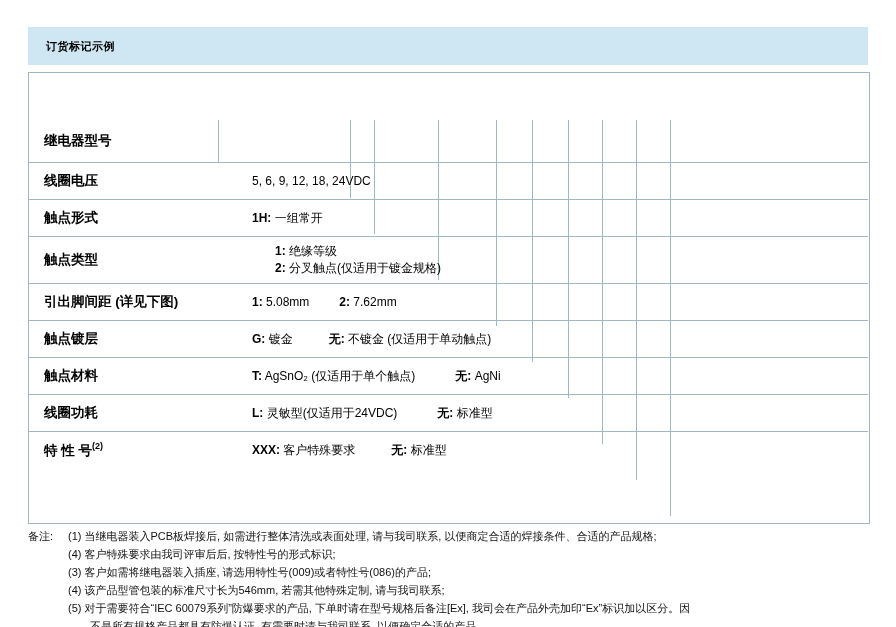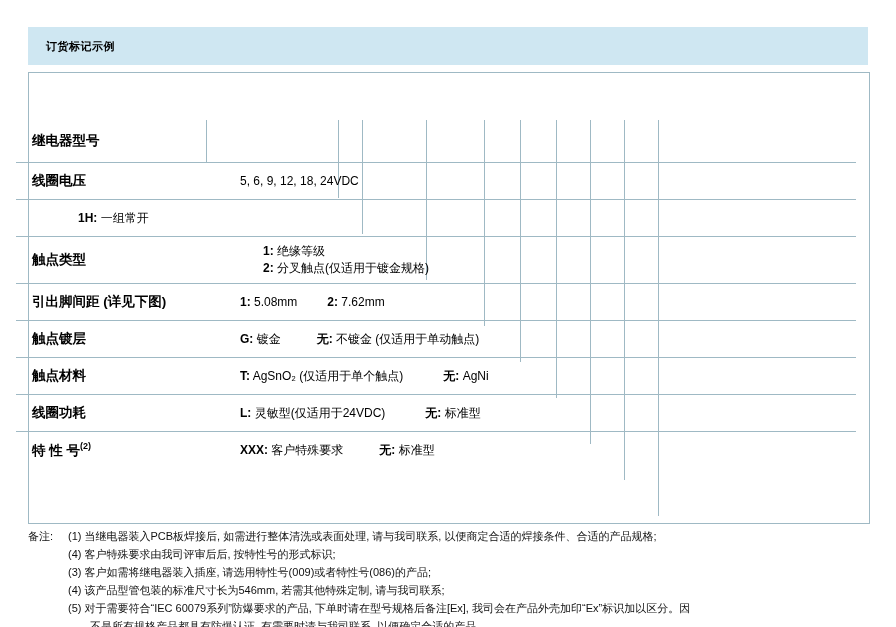--- a/index.html
+++ b/index.html
@@ -49,21 +49,21 @@
   .c-form {width:56px;}
   .c-type {width:34px;}
   .c-pitch{width:34px;}
   .c-plate{width:34px;}
   .c-mat  {width:32px;}
   .c-ins  {width:32px;}
   .c-coil {width:32px;}
   .c-spec {width:92px;font-size:23px;margin-right:0;background:transparent;}
 
   
-  .rows{position:absolute;left:16px;top:120px;width:840px;}
+  .rows{position:absolute;left:28px;top:120px;width:840px;}
   .row{
     position:relative;
     height:36px;
     border-bottom:1px solid #9fb9c4;
     display:flex;align-items:center;
   }
   .row:first-child{border-top:none;}
   .row .label{
     width:162px;flex:0 0 162px;
     padding-left:16px;
@@ -141,20 +141,21 @@
       <div class="label">继电器型号</div>
       <div class="val"></div>
     </div>
 
     <div class="row volt">
       <div class="label">线圈电压</div>
       <div class="val">5, 6, 9, 12, 18, 24VDC</div>
     </div>
 
     <div class="row">
+      <div class="label">触点形式</div>
       <div class="val" style="padding-left:62px"><b>1H:</b><span> 一组常开</span></div>
     </div>
 
     <div class="row tall">
       <div class="label">触点类型</div>
       <div class="val" style="padding-left:62px">
         <div><b>1:</b><span> 绝缘等级</span></div>
         <div><b>2:</b><span> 分叉触点(仅适用于镀金规格)</span></div>
       </div>
     </div>

